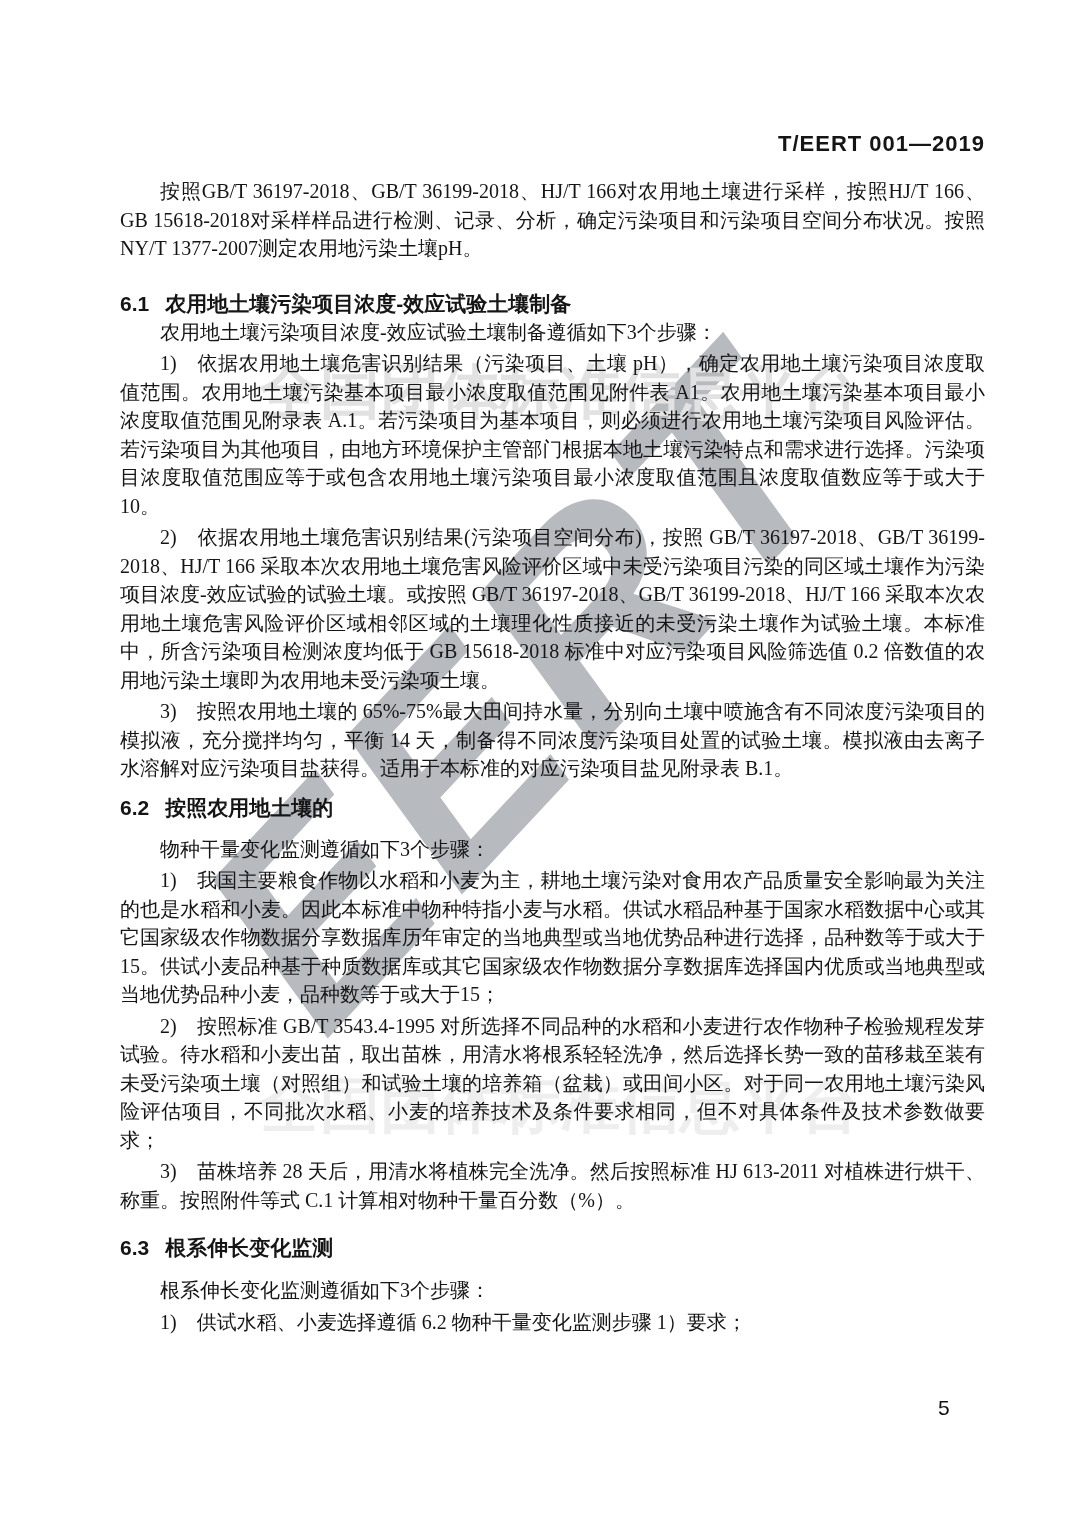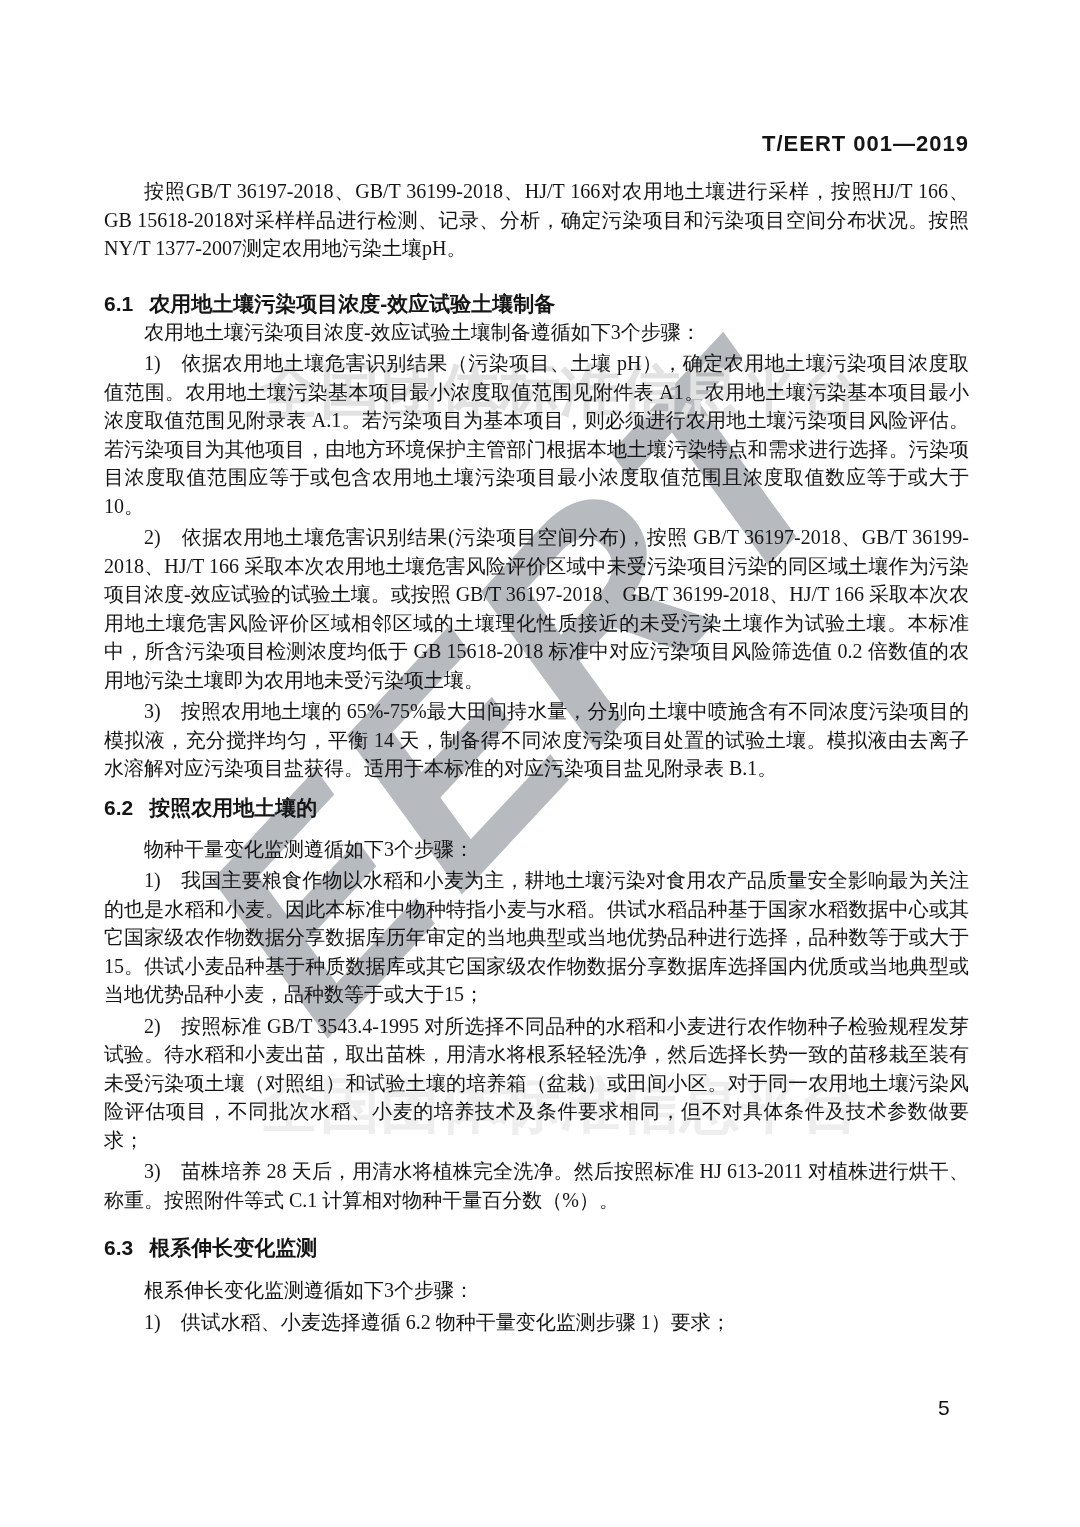--- a/index.html
+++ b/index.html
@@ -43,21 +43,21 @@
     z-index: 0;
     user-select: none;
     margin-left: 48px;
   }
   .wm-top    { left: 212px; top: 352px;  color: #e2e2e2; }
   .wm-bottom { left: 212px; top: 1066px; color: #eeeeee; }
 
   
   .content {
     position: absolute;
-    left: 104px;
+    left: 120px;
     top: 130px;
     width: 865px;
     z-index: 2;
   }
 
   .doc-number {
     text-align: right;
     font-family: "Liberation Sans", "DejaVu Sans", sans-serif;
     font-weight: bold;
     font-size: 22px;

